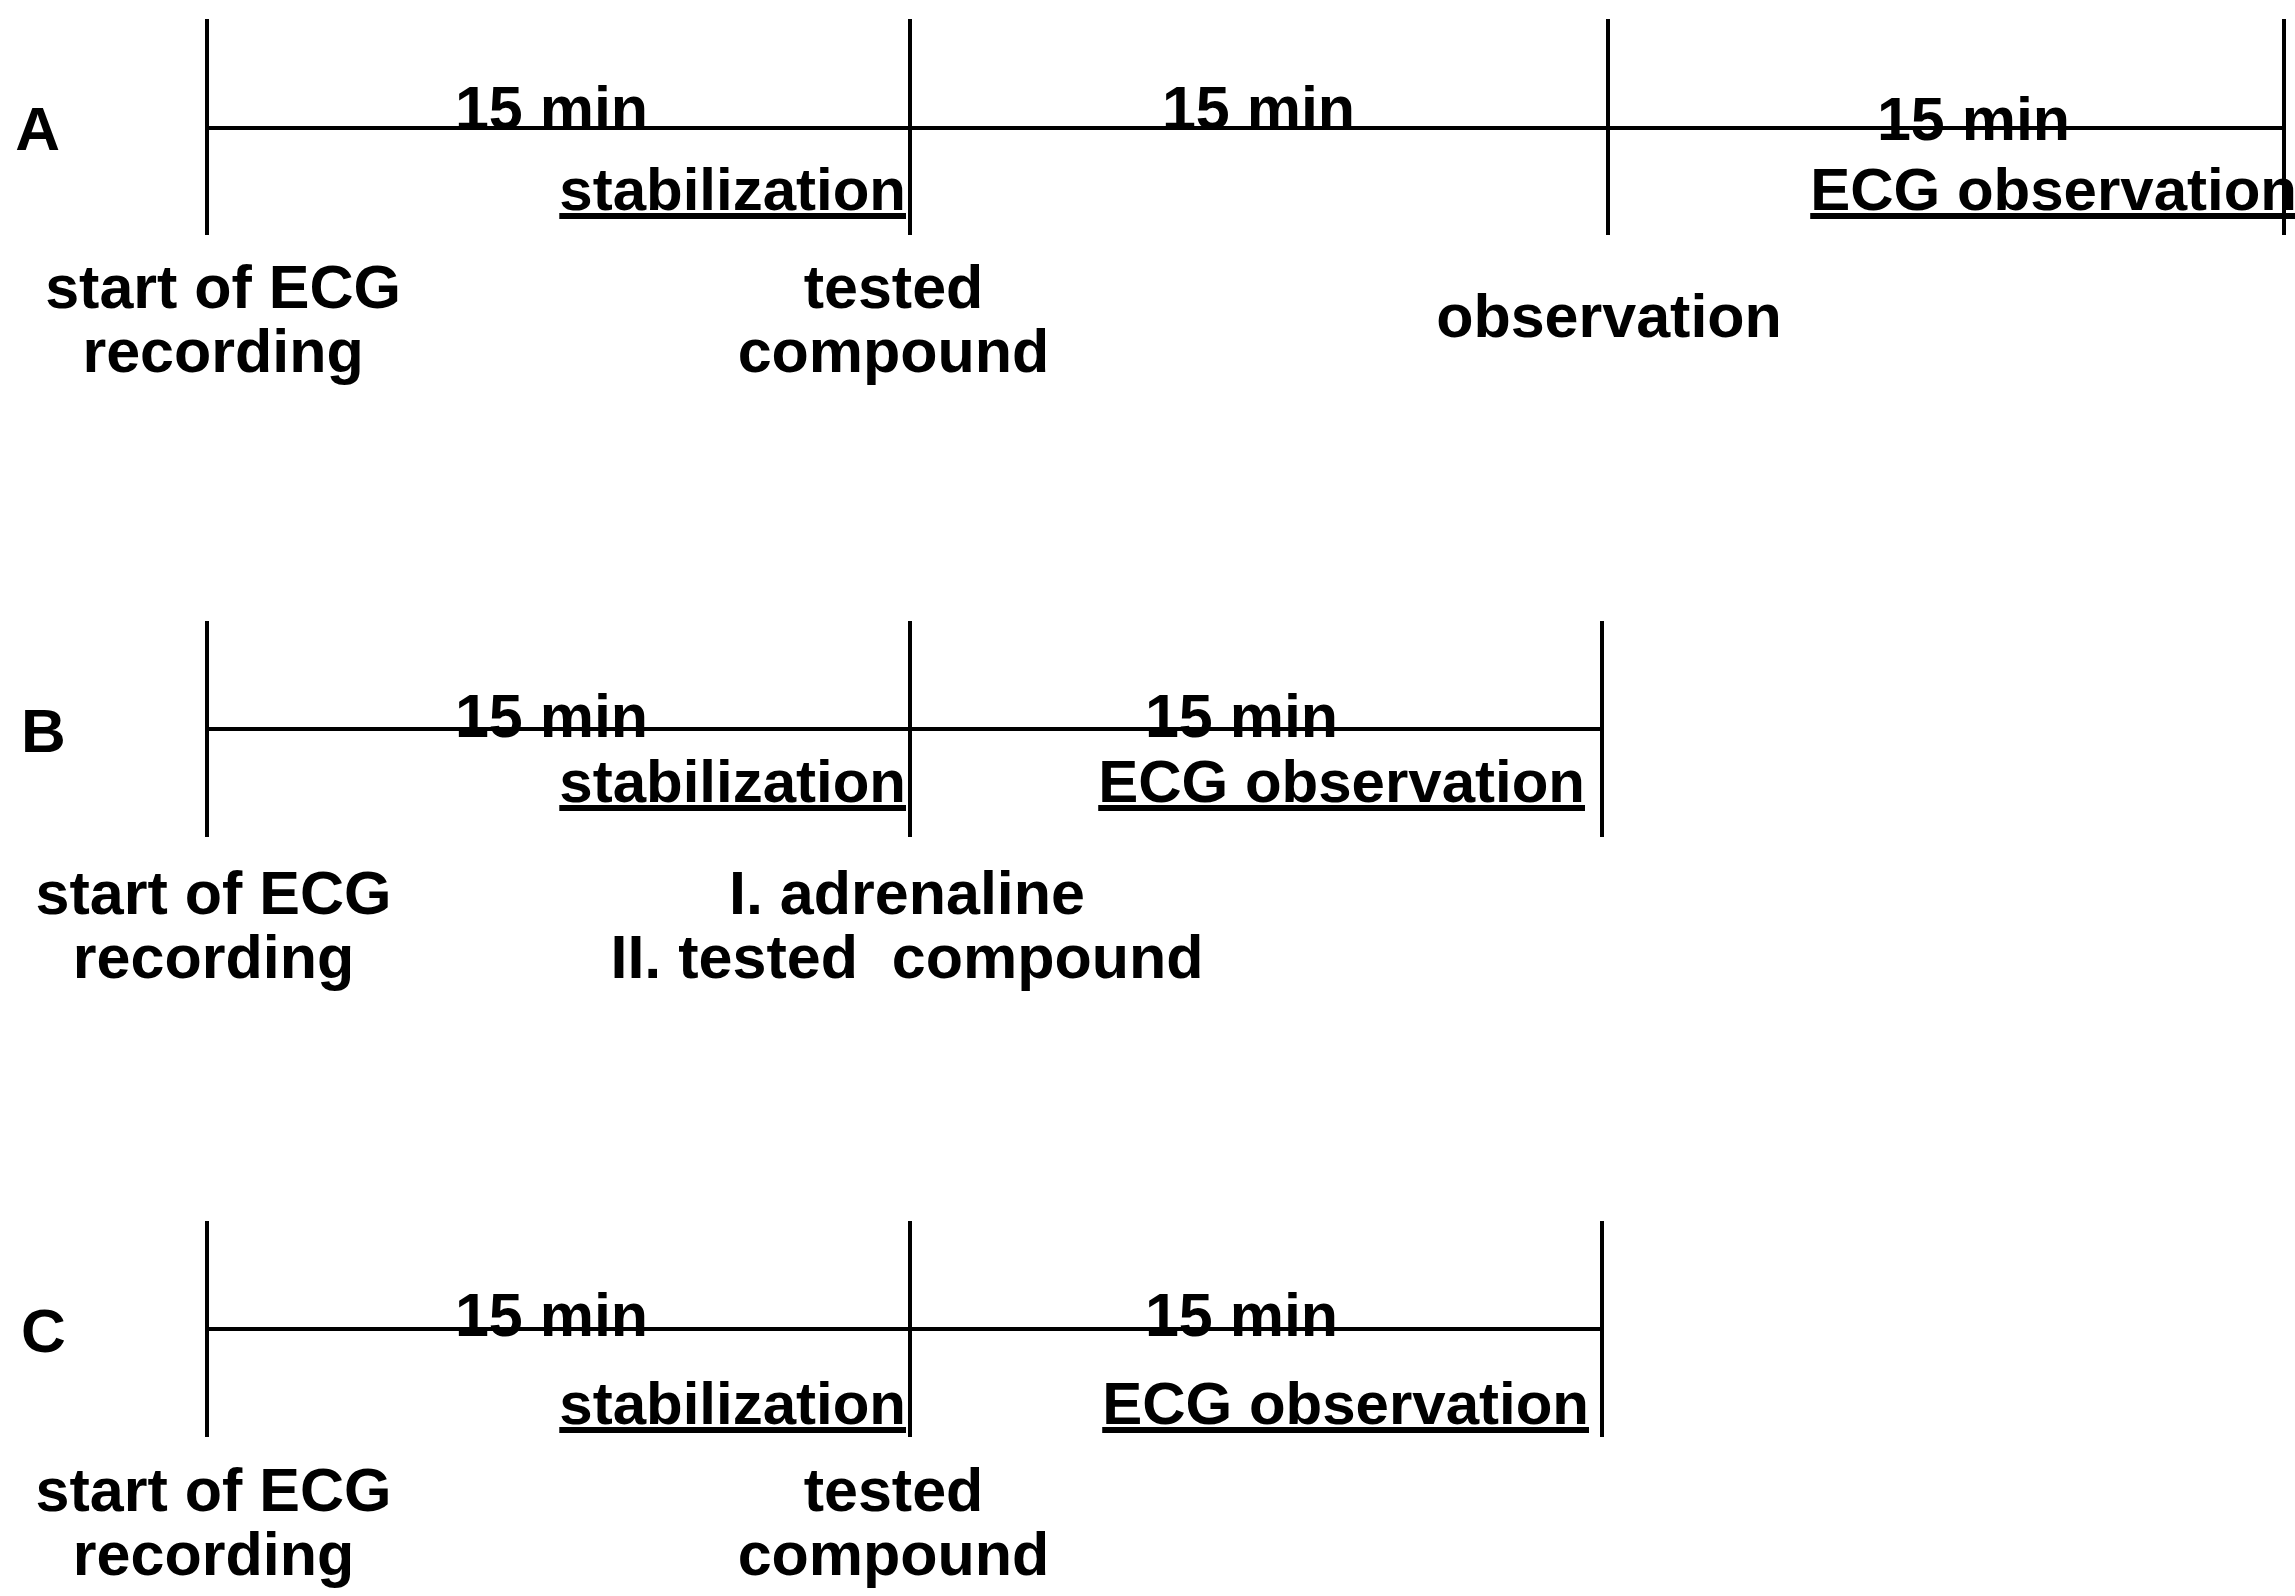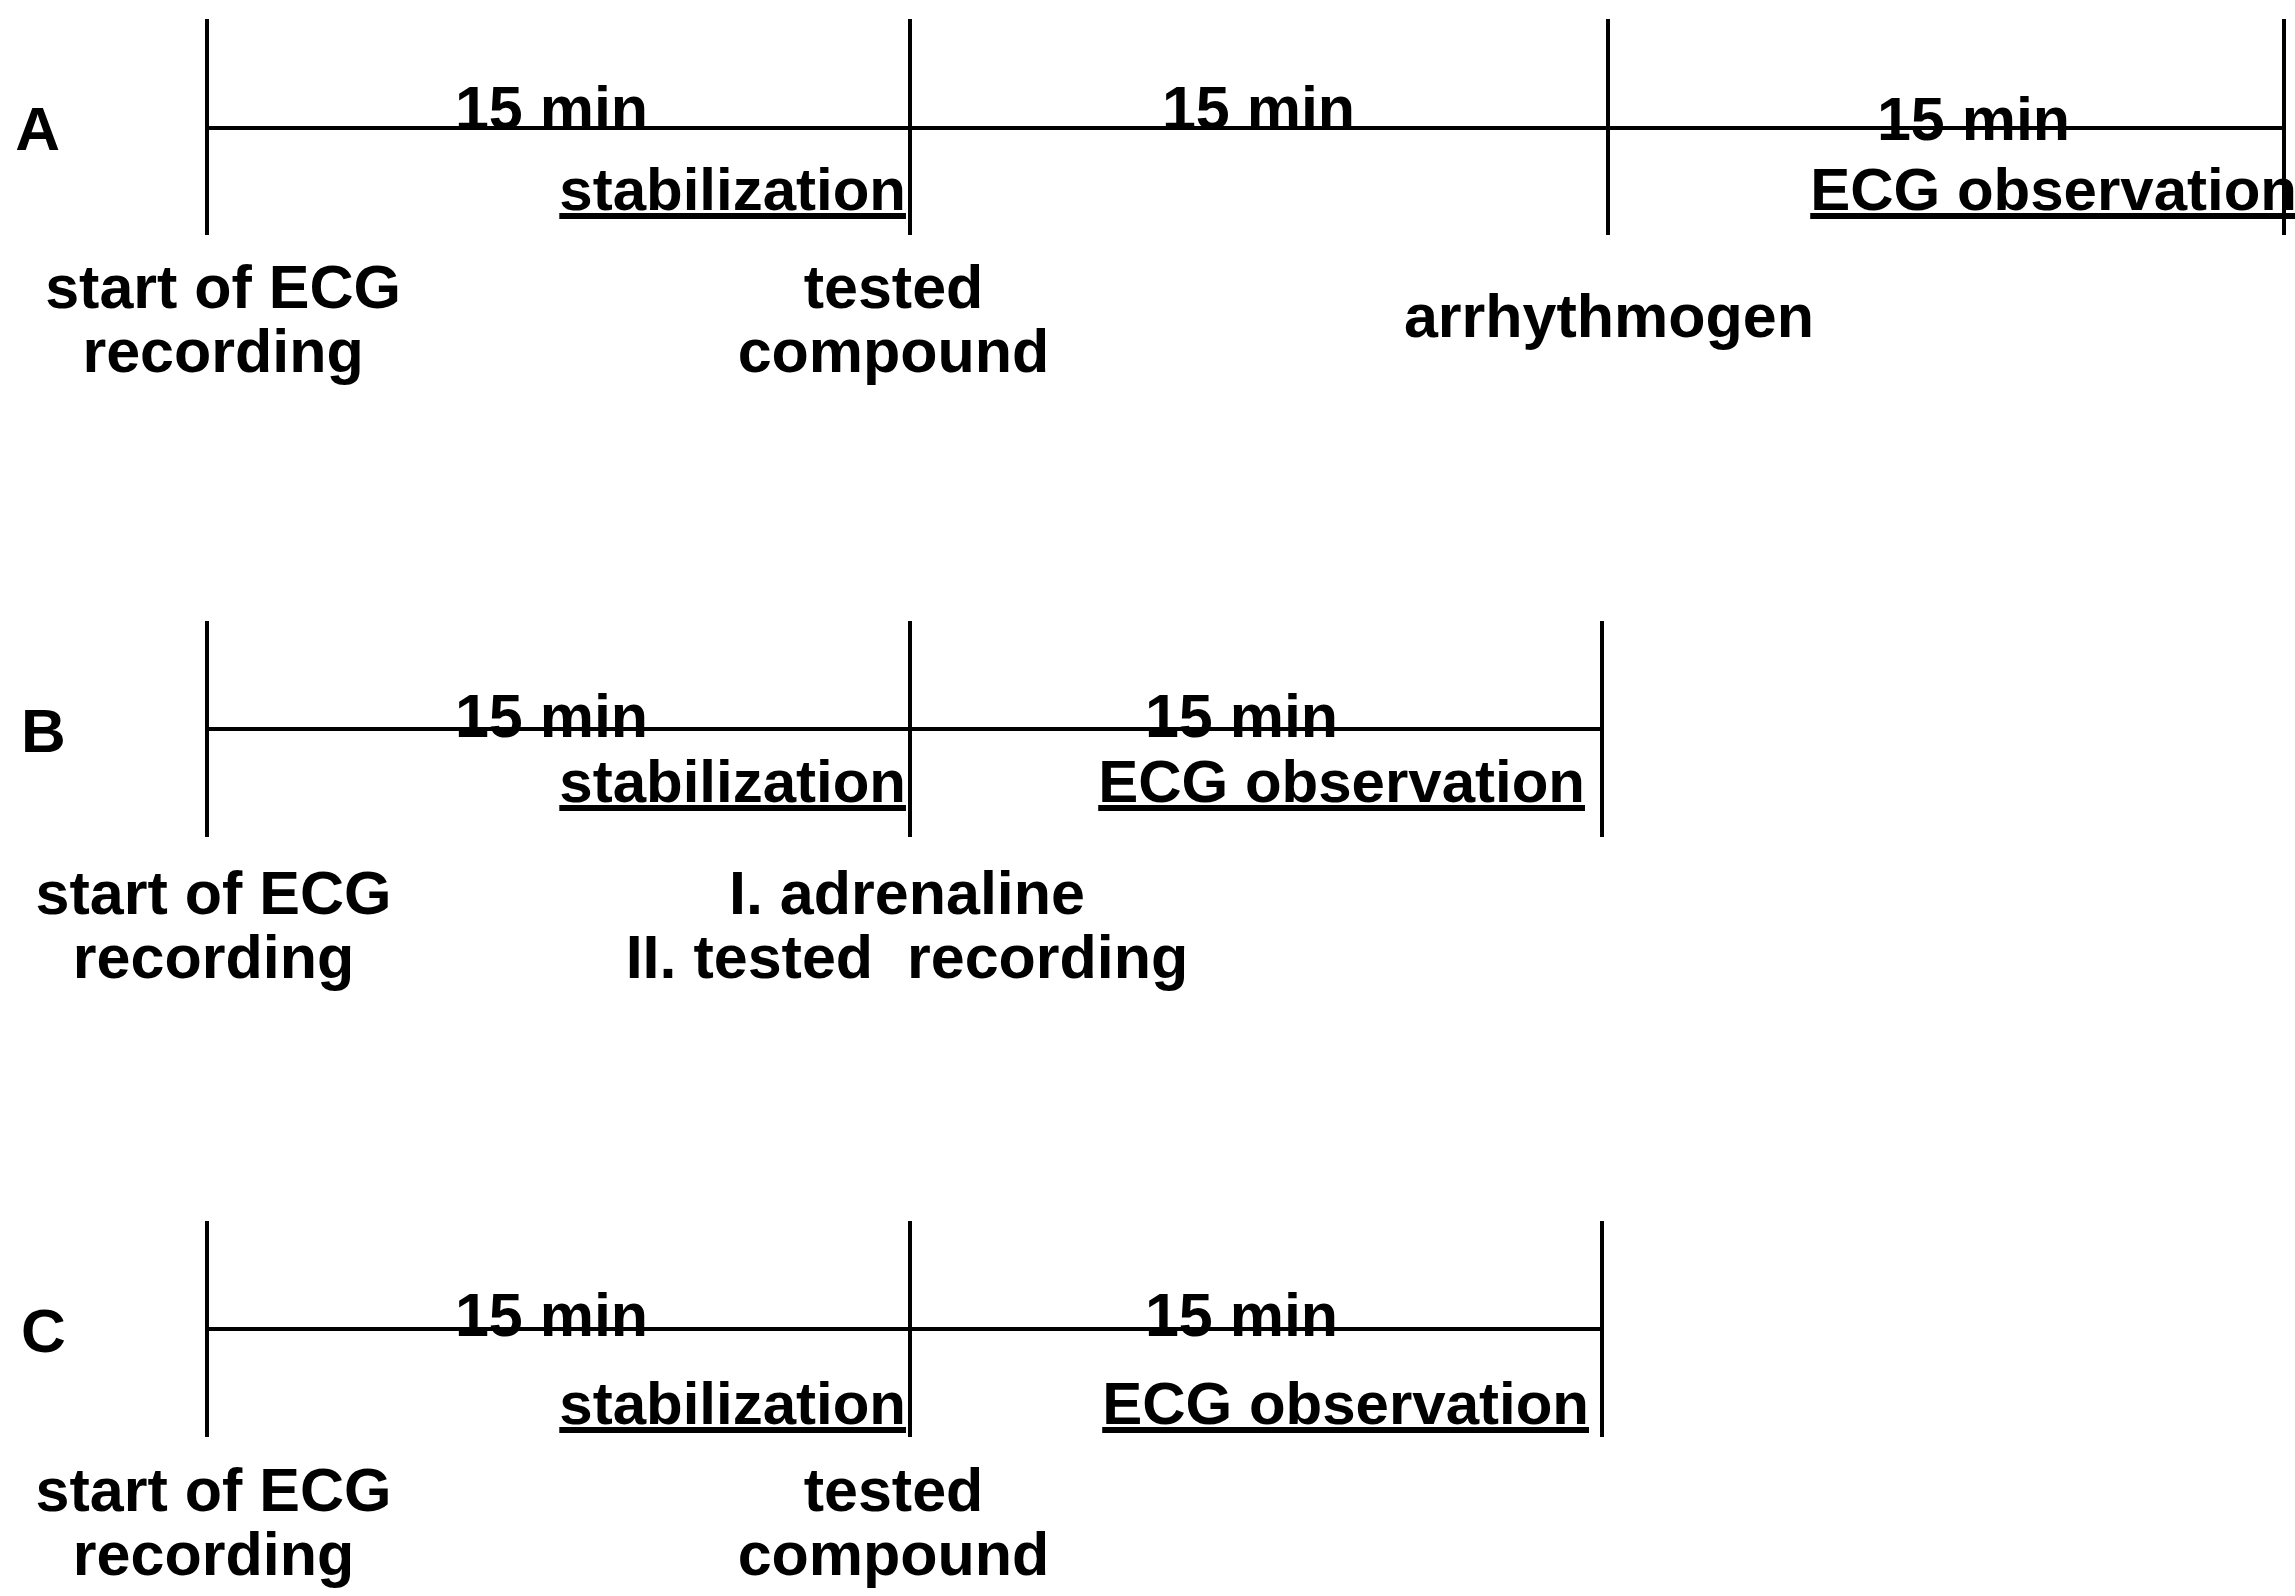--- a/index.html
+++ b/index.html
@@ -74,42 +74,42 @@
     <div class="abs duration-label" style="left:1800px; top:47px;">15 min</div>
 
     <div class="abs phase-label" style="left:212px; top:158px;">stabilization</div>
     <div class="abs phase-label" style="left:912px; top:158px;"></div>
     <div class="abs phase-label" style="left:1603px; top:158px;">ECG observation</div>
 
     <div class="abs event-label" style="left:-19.4px; top:255px; width:485px;">start of ECG
 recording</div>
     <div class="abs event-label" style="left:651px; top:255px; width:485px;">tested
 compound</div>
-    <div class="abs event-label" style="left:1262px; top:284px; width:694px;">arrhythmogen</div>
+    <div class="abs event-label" style="left:1262px; top:284px; width:694px;">observation</div>
   </div>
 
   <div>
     <div class="abs panel-label" style="left:21px; top:700px;">B</div>
 
     <div class="abs axis-line" style="left:206px; top:727px; width:1396px;"></div>
 
     <div class="abs tick" style="left:205px; top:621px;"></div>
     <div class="abs tick" style="left:908px; top:621px;"></div>
     <div class="abs tick" style="left:1600px; top:621px;"></div>
 
     <div class="abs duration-label" style="left:378px; top:644px;">15 min</div>
     <div class="abs duration-label" style="left:1068px; top:644px;">15 min</div>
 
     <div class="abs phase-label" style="left:212px; top:750px;">stabilization</div>
     <div class="abs phase-label" style="left:891px; top:750px;">ECG observation</div>
 
     <div class="abs event-label" style="left:-29px; top:861px; width:485px;">start of ECG
 recording</div>
     <div class="abs event-label" style="left:491px; top:861px; width:832px;">I. adrenaline
-II. tested  recording</div>
+II. tested  compound</div>
   </div>
 
   <div>
     <div class="abs panel-label" style="left:21px; top:1300px;">C</div>
 
     <div class="abs axis-line" style="left:206px; top:1327px; width:1396px;"></div>
 
     <div class="abs tick" style="left:205px; top:1221px;"></div>
     <div class="abs tick" style="left:908px; top:1221px;"></div>
     <div class="abs tick" style="left:1600px; top:1221px;"></div>

